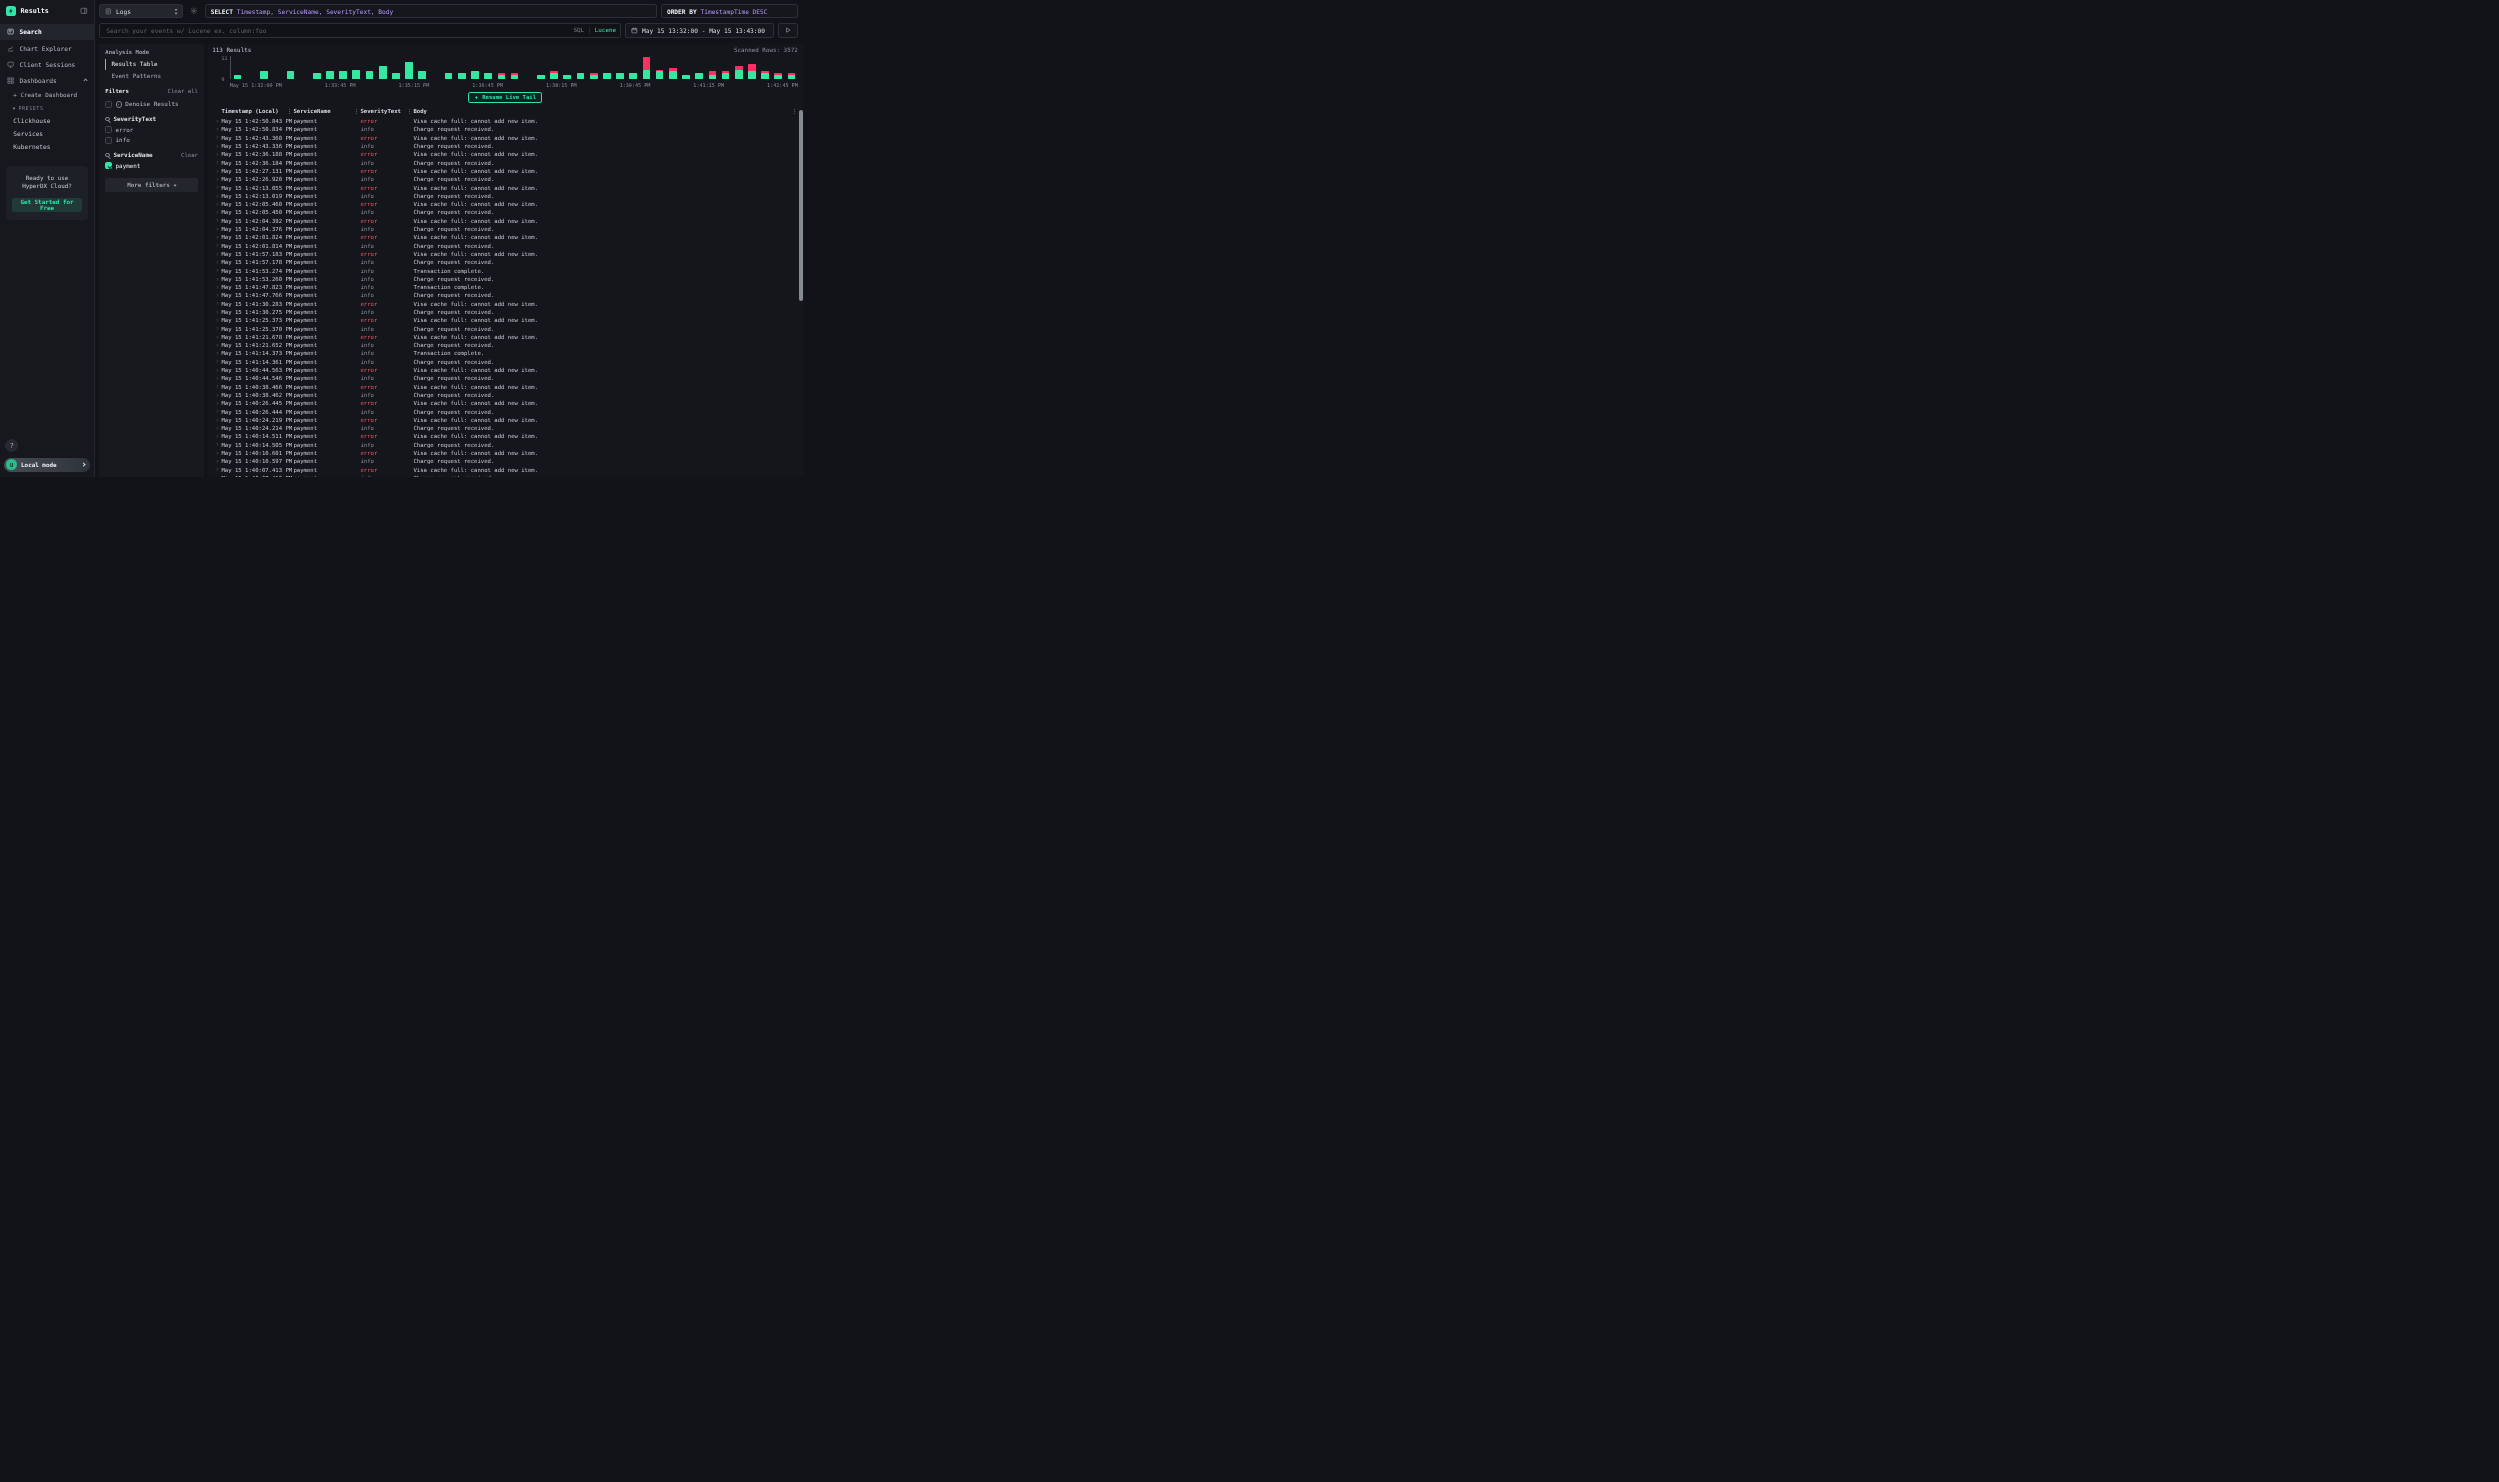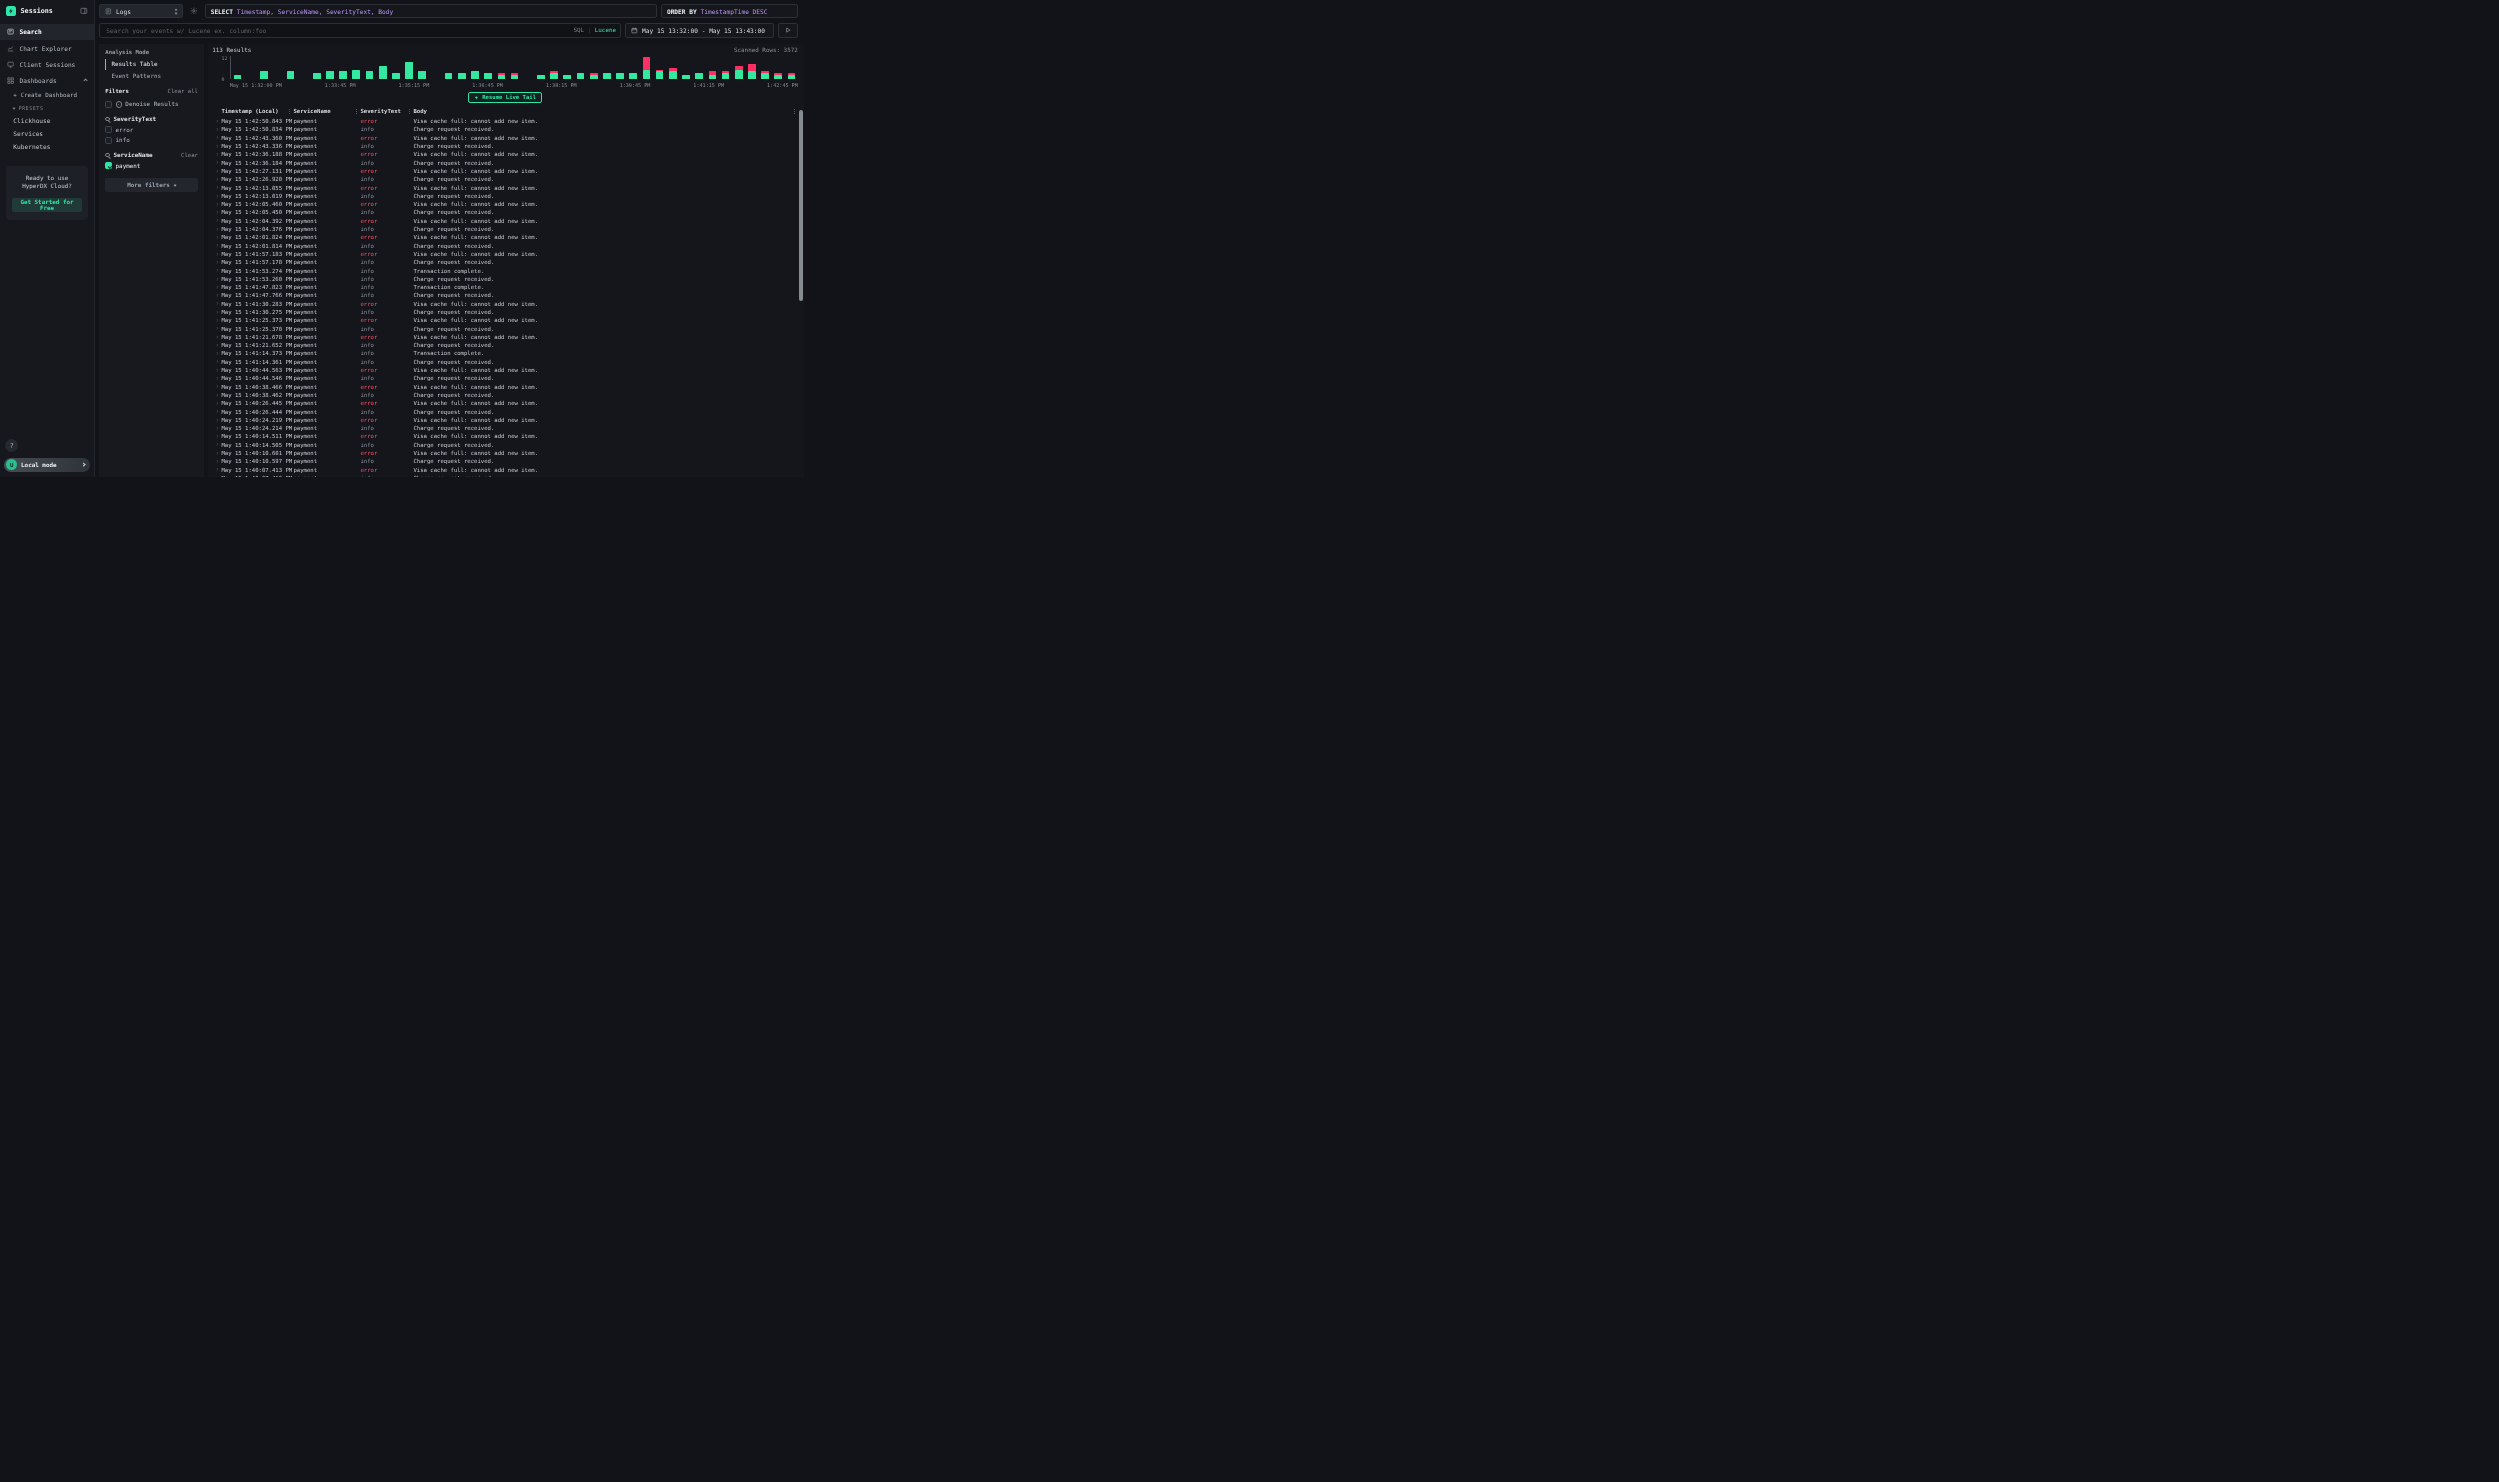--- a/index.html
+++ b/index.html
@@ -188,21 +188,21 @@
 
 <div class="app">
 
   <aside class="sidebar">
     <div class="logo-row">
       <span class="logo-mark">
         <svg width="6.2" height="6.2" viewBox="0 0 24 24">
             <path d="M13 2 4 14h6l-1 8 9-12h-6l1-8z" fill="#0c2f24"></path>
           </svg>
       </span>
-      <span class="brand">Sessions</span>
+      <span class="brand">Results</span>
       <span class="collapse-btn">
         <svg width="7.7" height="7.7" viewBox="0 0 24 24" fill="none" stroke="currentColor" stroke-width="2">
             <rect x="3" y="4" width="18" height="16" rx="2"></rect>
             <path d="M15 4v16"></path>
           </svg>
       </span>
     </div>
     <nav class="nav">
       <div class="nav-item active">
         <span class="nicon">

